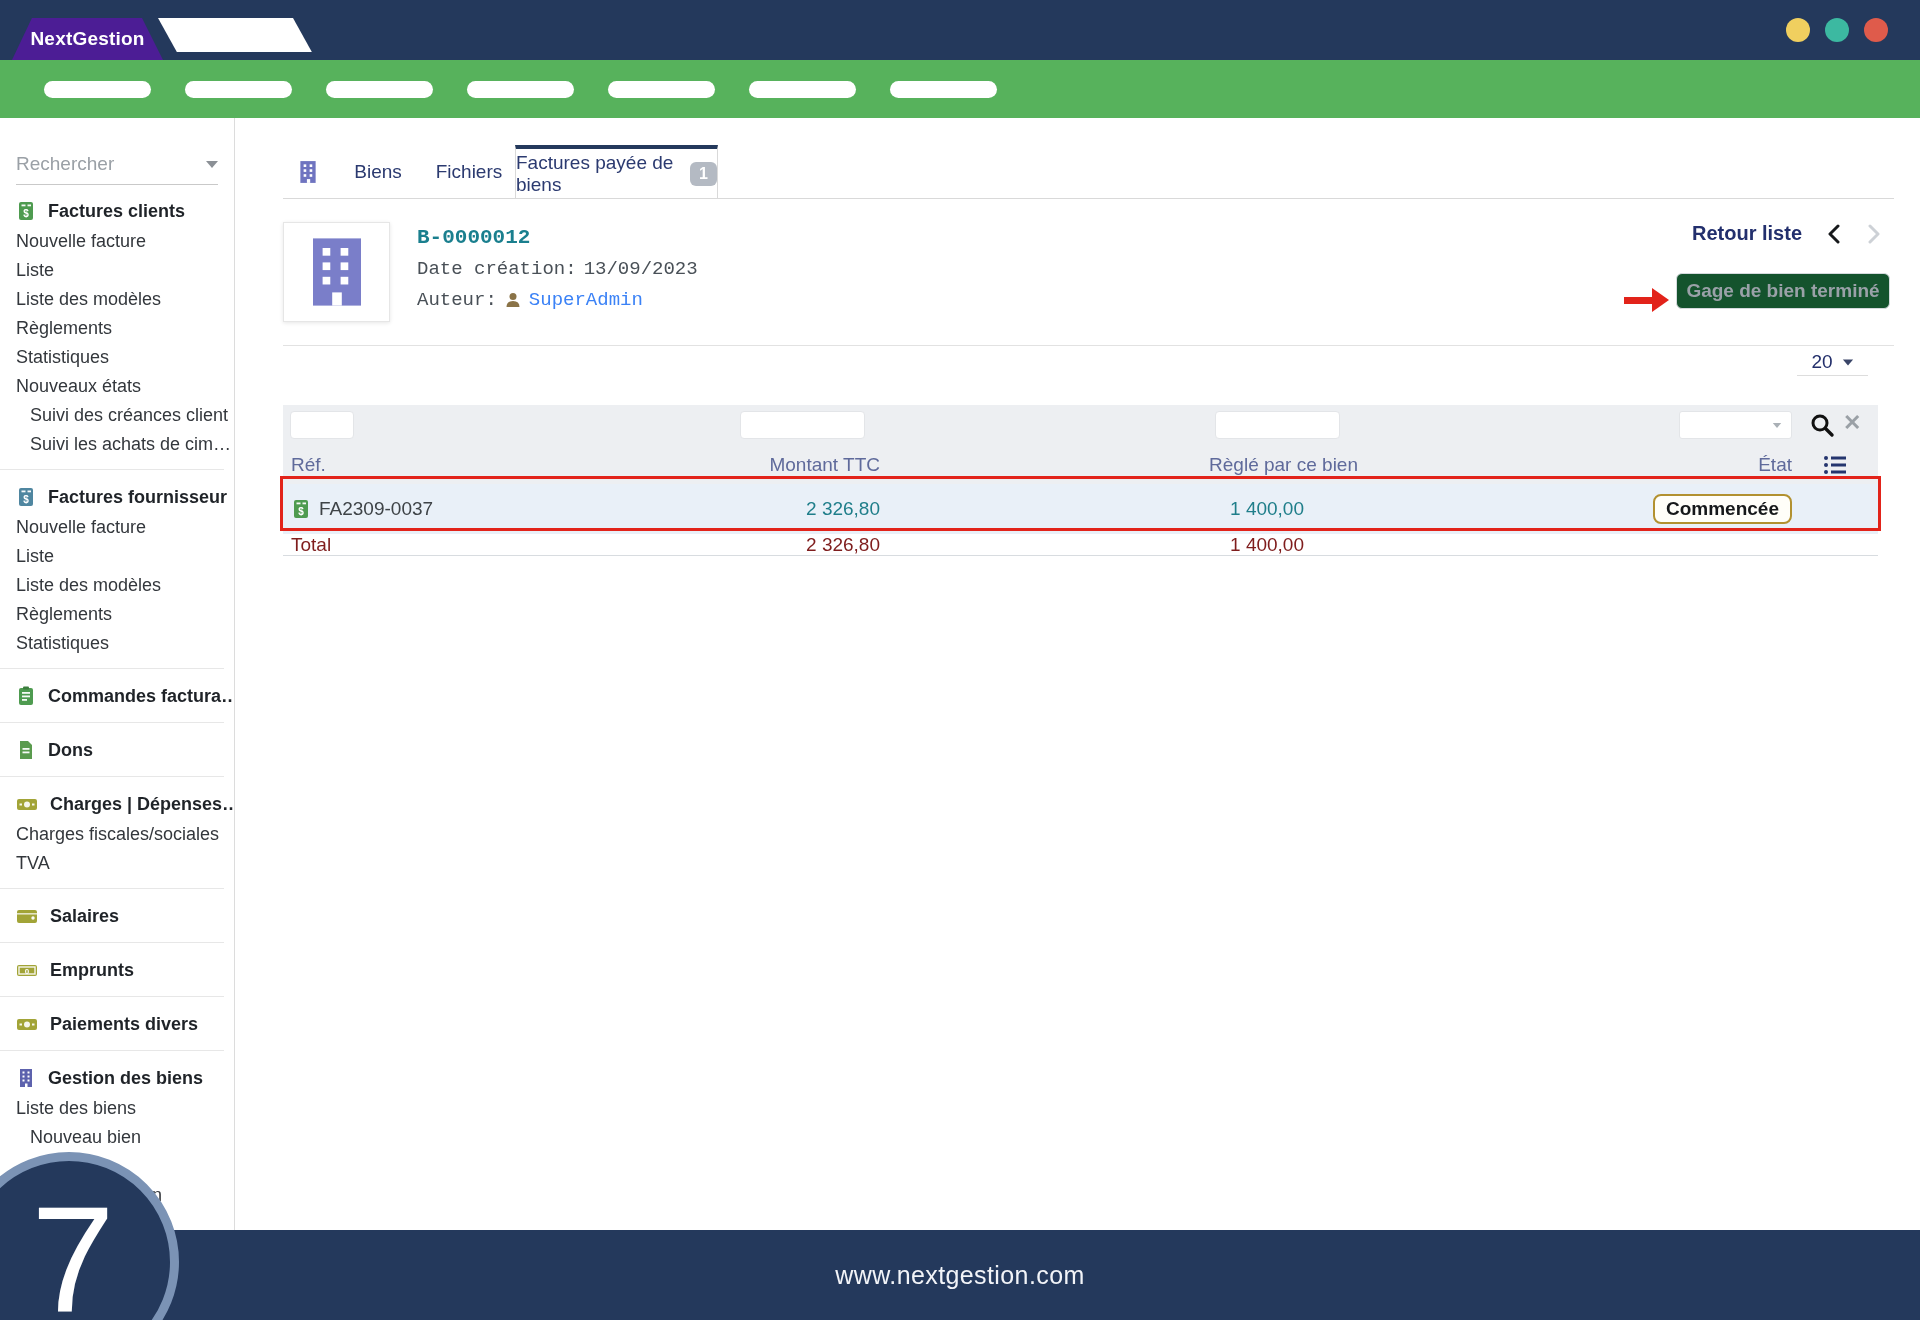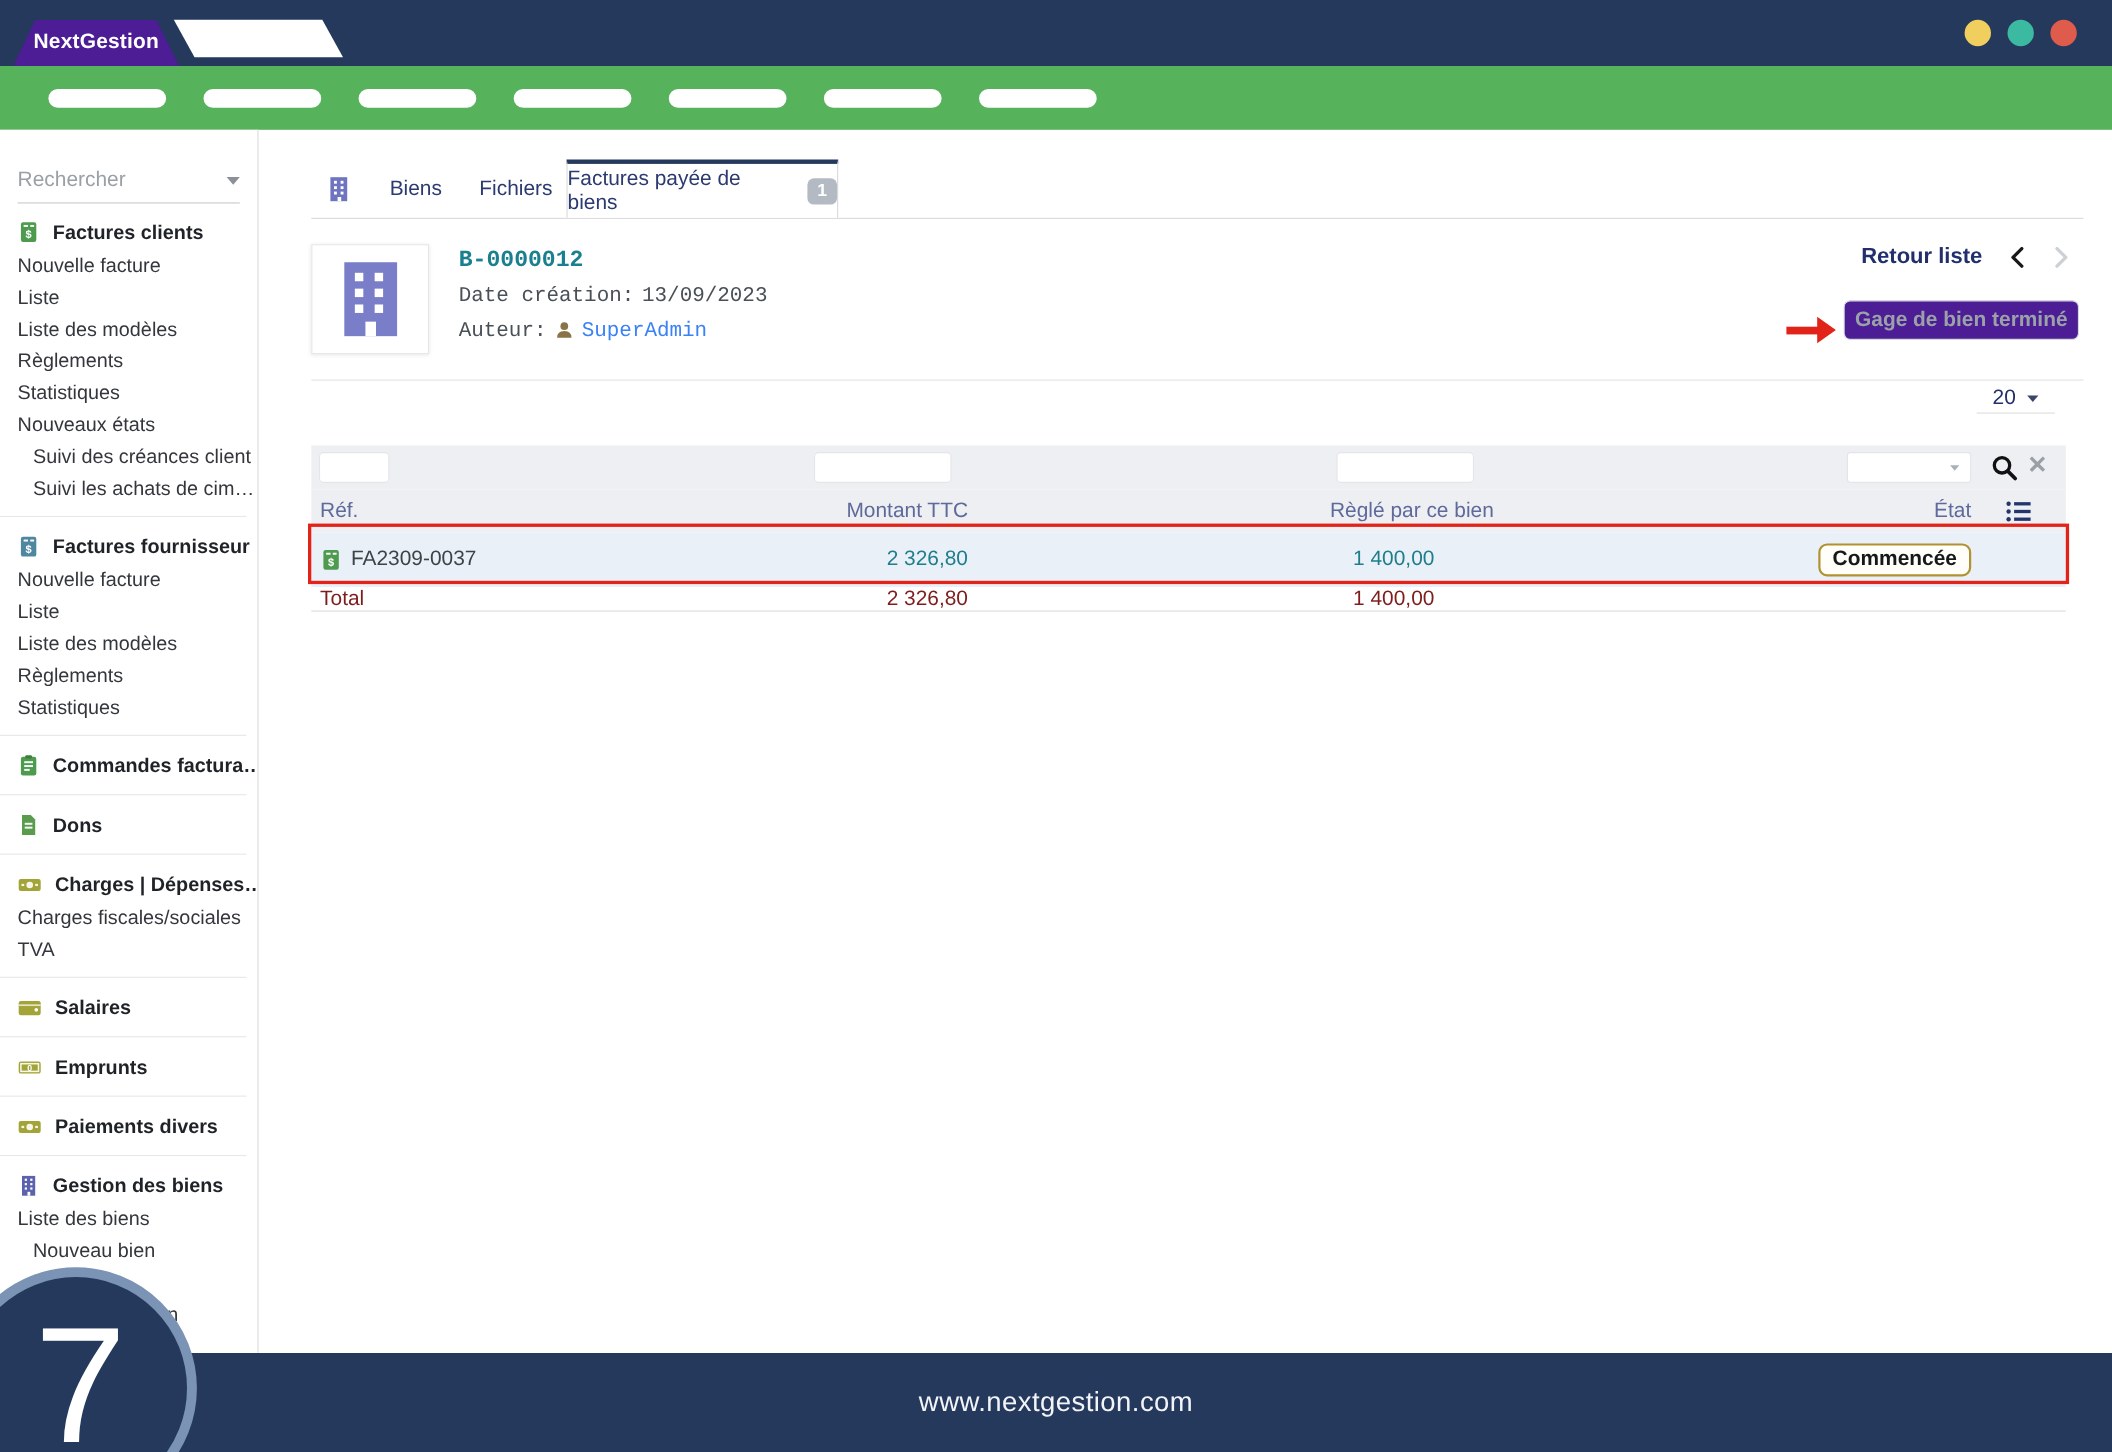--- a/index.html
+++ b/index.html
@@ -41,21 +41,21 @@
   .ic{flex:0 0 auto;display:block;}
 
   
   .tabbar{position:absolute;left:283px;top:145px;width:1611px;height:54px;
           border-bottom:1px solid #d9d9d9;box-sizing:border-box;display:flex;}
   .tab{display:flex;align-items:center;justify-content:center;color:#2b3a70;font-size:19px;
        height:100%;box-sizing:border-box;cursor:pointer;}
   .tab-icon{width:50px;}
   .tab-biens{width:90px;}
   .tab-fichiers{width:92px;}
-  .tab-active{width:247px;background:#fff;border-top:4px solid #24395c;
+  .tab-active{width:203px;background:#fff;border-top:4px solid #24395c;
               border-left:1px solid #d9d9d9;border-right:1px solid #d9d9d9;
               margin-bottom:-1px;gap:12px;}
   .tab-badge{background:#b4bac3;color:#fff;font-size:16px;font-weight:bold;border-radius:6px;
              min-width:27px;height:24px;display:flex;align-items:center;justify-content:center;}
 
   .record-card{position:absolute;left:283px;top:222px;width:107px;height:100px;background:#fff;
                border:1px solid #e6e6e6;box-shadow:0 1px 4px rgba(0,0,0,.10);
                display:flex;align-items:center;justify-content:center;box-sizing:border-box;}
   .record-meta{position:absolute;left:417px;top:226px;font-family:Liberation Mono, monospace;}
   .record-id{color:#1a7f8e;font-size:21px;font-weight:bold;}
@@ -64,21 +64,21 @@
 
   .back-nav{position:absolute;left:1692px;top:222px;display:flex;align-items:center;gap:24px;}
   .back-label{color:#222f6d;font-size:20px;font-weight:bold;cursor:pointer;}
   .chev{cursor:pointer;display:block;}
 
   .annot-arrow{position:absolute;left:1624px;top:288px;width:46px;height:24px;}
   .annot-arrow .stem{position:absolute;left:0;top:9px;width:30px;height:7px;background:#e2231a;}
   .annot-arrow .head{position:absolute;left:28px;top:0;width:0;height:0;
                      border-top:12px solid transparent;border-bottom:12px solid transparent;
                      border-left:17px solid #e2231a;}
-  .primary-btn{position:absolute;left:1676px;top:273px;width:214px;height:36px;background:#4c1d95;
+  .primary-btn{position:absolute;left:1676px;top:273px;width:214px;height:36px;background:#14532d;
                border:1px solid #d5dade;border-radius:6px;color:#9aa1a8;font-size:19px;
                font-weight:bold;display:flex;align-items:center;justify-content:center;
                box-sizing:border-box;cursor:default;}
 
   .hr-main{position:absolute;left:283px;top:345px;width:1611px;border-top:1px solid #e2e2e2;}
   .pagesize{position:absolute;left:1797px;top:349px;width:71px;height:26px;
             border-bottom:1px solid #ddd;display:flex;align-items:center;justify-content:center;
             gap:9px;color:#232f6b;font-size:19px;cursor:pointer;}
   .pagesize .caret-down{border-top-color:#3a4568;transform:scale(.85);}
 

